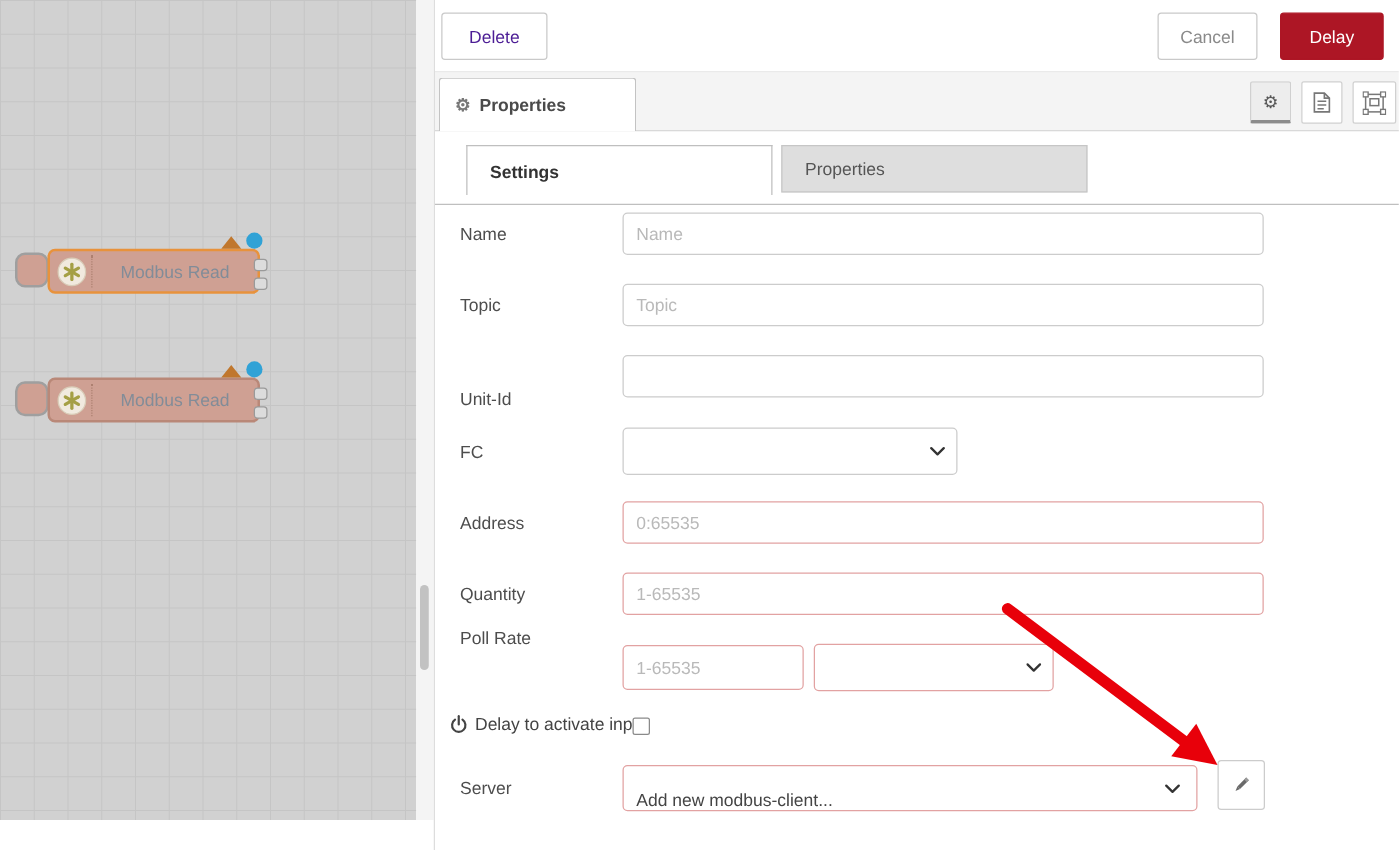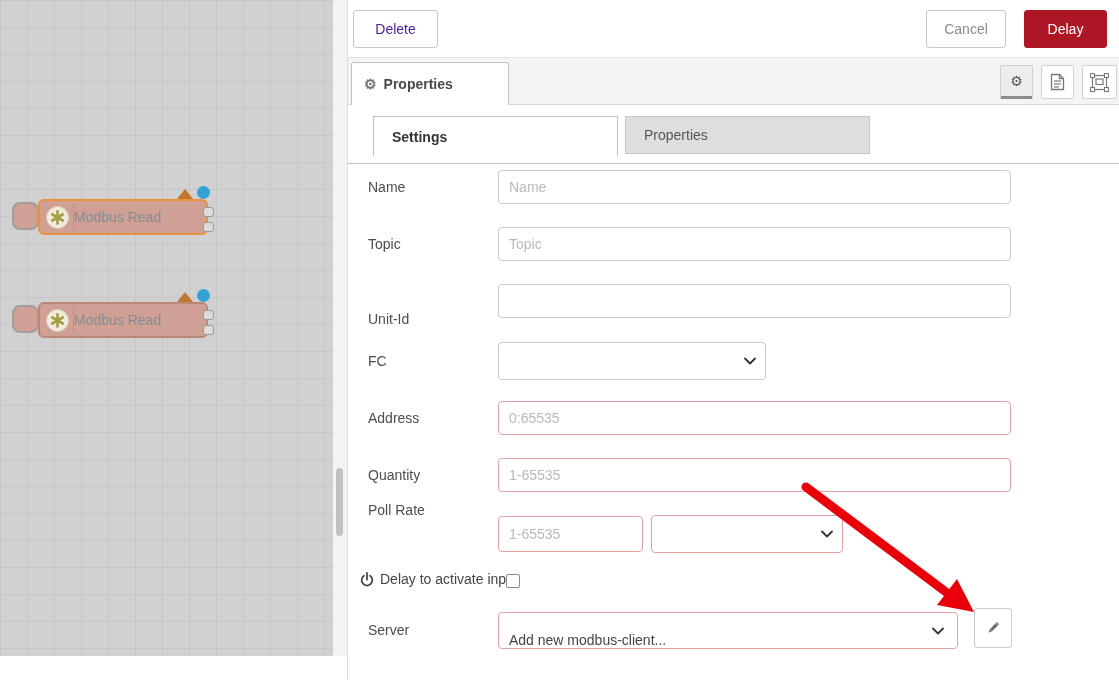--- a/index.html
+++ b/index.html
@@ -21,21 +21,21 @@
   
   .node-body { position:absolute; width:170px; height:36px; border-radius:6px;
     background:#cfa093; display:flex; align-items:center; }
   .node-body.selected { border:2px solid #e8923c; }
   .node-body.normal { border:2px solid #b98878; }
   .node-icon-wrap { position:absolute; left:6px; top:5px; width:23px; height:23px;
     border-radius:50%; background:#f1eadf; border:1px solid #d9cdb9;
     display:flex; align-items:center; justify-content:center; }
   .node-sep { position:absolute; left:33px; top:3px; bottom:3px; width:0;
     border-left:1px dotted rgba(110,70,50,.35); }
-  .node-label { flex:1; padding-left:34px; font-size:14px;
+  .node-label { flex:1; padding-left:34px; text-align:center; font-size:14px;
     color:#828c98; }
   .node-port-left { position:absolute; width:27px; height:28px; border-radius:8px;
     background:#cfa093; border:2px solid #9f9f9f; }
   .node-outport { position:absolute; width:11px; height:10px; border-radius:3px;
     background:#dcdcdc; border:1px solid #9a9a9a; }
   .node-triangle { position:absolute; width:0; height:0;
     border-left:8px solid transparent; border-right:8px solid transparent;
     border-bottom:10px solid #c0772d; }
   .node-dot { position:absolute; width:13px; height:13px; border-radius:50%;
     background:#30a2d6; }

